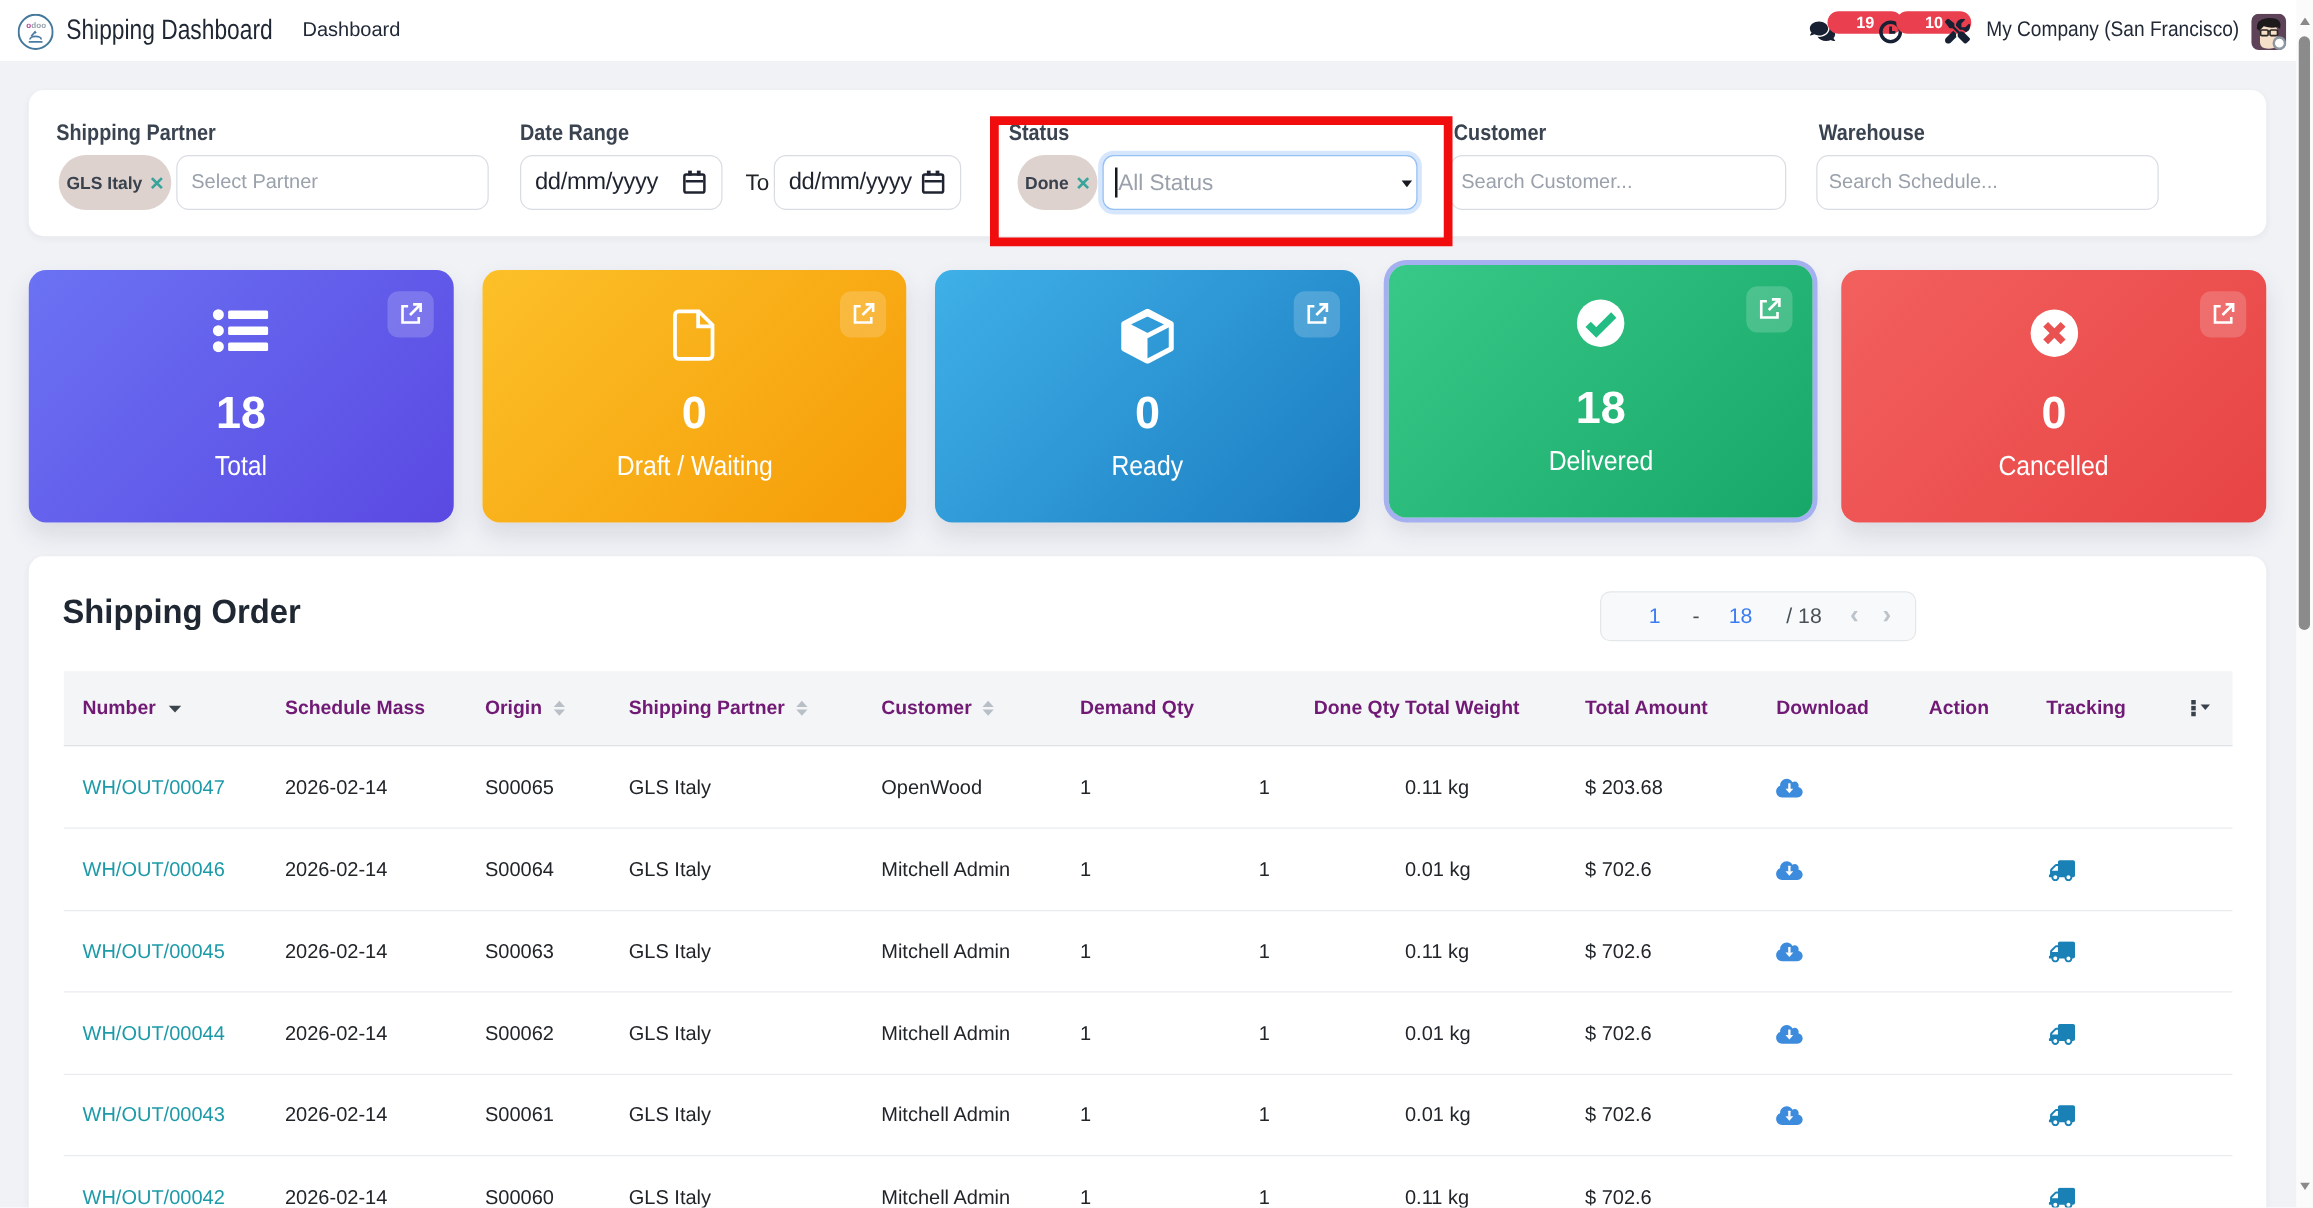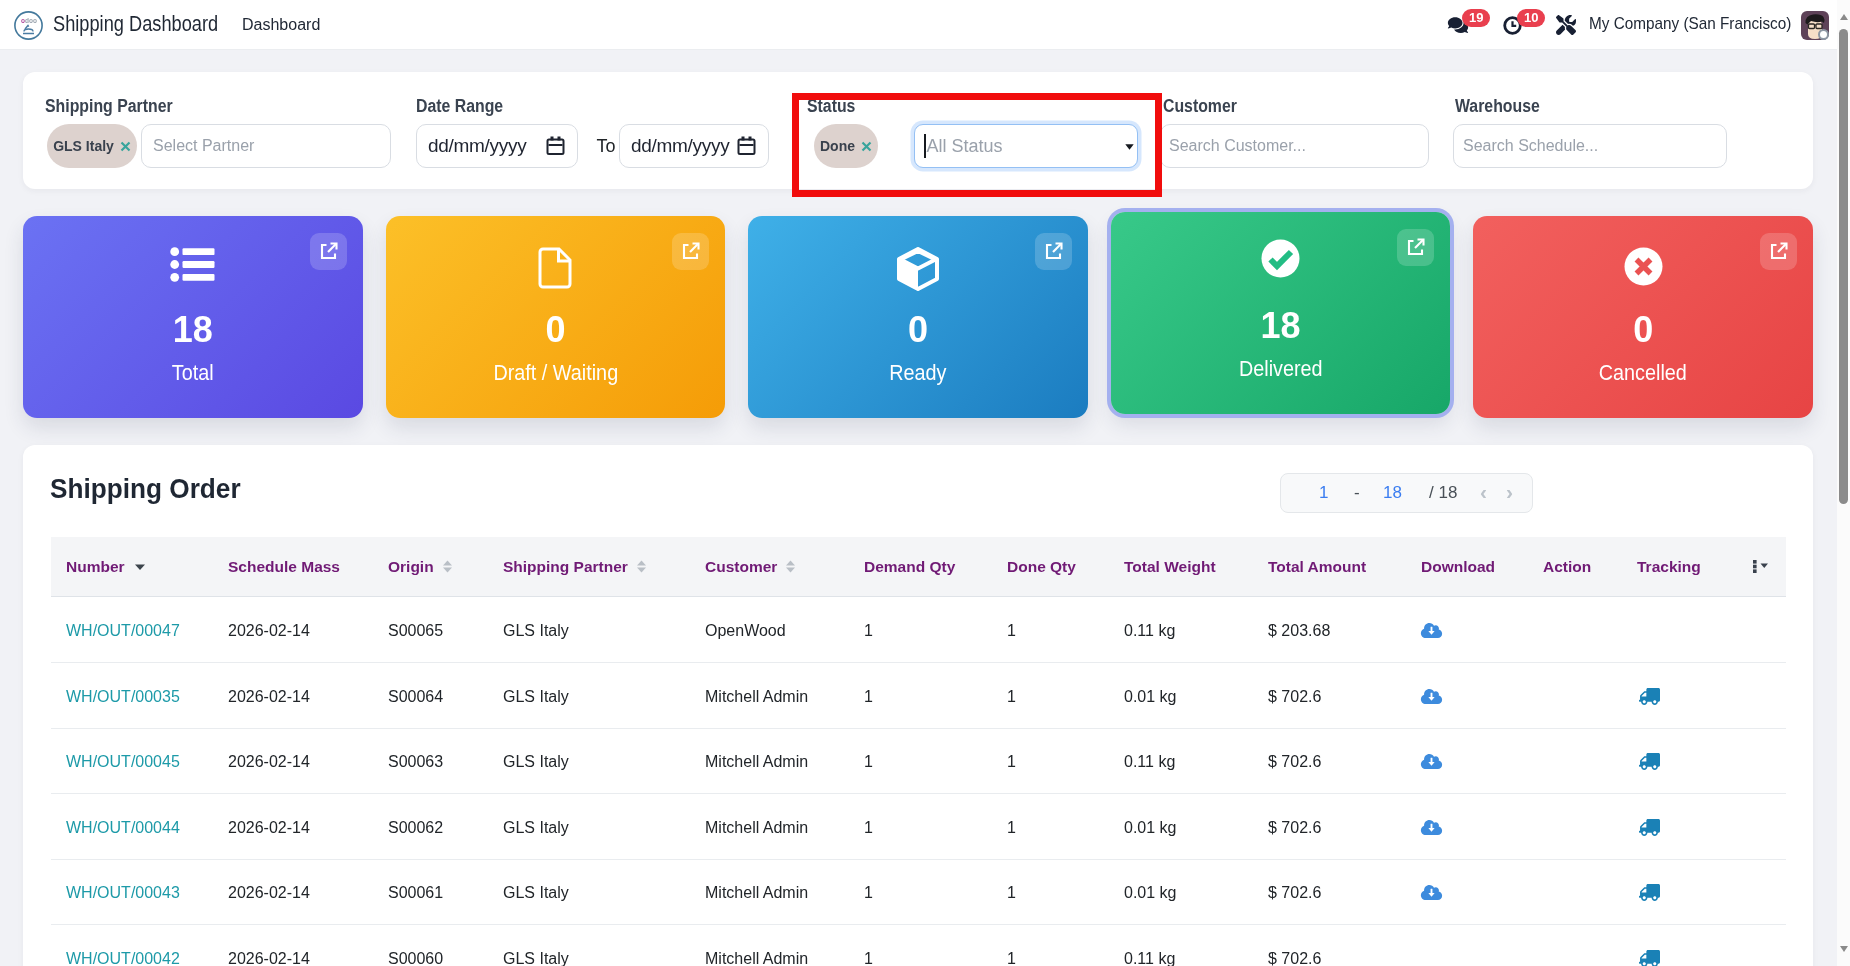--- a/index.html
+++ b/index.html
@@ -6,21 +6,21 @@
   html,body { width:1850px; height:966px; overflow:hidden; }
   body { font-family:"Liberation Sans", sans-serif; background:#f1f2f6; position:relative; }
   #page { position:absolute; left:0; top:0; width:1850px; height:966px; }
 
   
   .navbar { position:absolute; left:0; top:0; width:1850px; height:50px; background:#fff; border-bottom:1px solid #ebedf0; }
   .brand { position:absolute; left:53px; top:11px; font-size:22.5px; font-weight:500; color:#1f2733; transform:scaleX(.81); transform-origin:0 0; white-space:nowrap; }
   .logo { position:absolute; left:14px; top:11px; width:29px; height:29px; }
   .menu-dash { position:absolute; left:242px; top:16px; font-size:16px; color:#212936; font-weight:500; }
   .nav-ico { position:absolute; top:16px; }
-  .badge { position:absolute; background:#e93f4e; color:#fff; font-size:13px; font-weight:700; border-radius:10px; padding:1px 7px 2px; line-height:15px; }
+  .badge { position:absolute; background:#e93f4e; color:#fff; font-size:13px; font-weight:700; border-radius:10px; padding:1px 23px 2px; line-height:15px; }
   .company { position:absolute; left:1589px; top:14px; font-size:17px; color:#212936; transform:scaleX(.9); transform-origin:0 0; white-space:nowrap; }
   .avatar { position:absolute; left:1801px; top:11px; width:28px; height:29px; }
 
   
   .filter-card { position:absolute; left:23px; top:72px; width:1790px; height:117px; background:#fff; border-radius:12px; box-shadow:0 2px 6px rgba(30,40,60,.05); }
   .flabel { position:absolute; top:24px; font-size:18px; font-weight:700; color:#3a4350; white-space:nowrap; transform:scaleX(.88); transform-origin:0 0; }
   .fctrl { position:absolute; top:52px; height:44px; }
   .pill { position:absolute; display:inline-flex; align-items:center; justify-content:center; background:#ddd2ce; border-radius:22px; height:44px; font-size:14px; font-weight:700; color:#39414d; white-space:nowrap; }
   .pill .xx { margin-left:6px; }
   .finput { position:absolute; border:1px solid #d9dde3; border-radius:10px; height:44px; background:#fff; font-size:16px; color:#9aa1ab; display:flex; align-items:center; padding:0 11px; }
@@ -115,21 +115,21 @@
           <rect x="1.5" y="3.5" width="16" height="14.5" rx="1.5" fill="none" stroke="#1f2430" stroke-width="2"></rect>
           <rect x="4.5" y="0.5" width="3" height="4" fill="#1f2430"></rect>
           <rect x="11.5" y="0.5" width="3" height="4" fill="#1f2430"></rect>
           <rect x="2.5" y="8" width="14" height="2" fill="#1f2430"></rect>
         </svg></div>
 
     <div class="flabel" style="left:784px;">Status</div>
     <span class="pill fctrl" style="left:791px; width:64px;">Done<svg class="xx" width="11" height="11" viewBox="0 0 11 11">
           <path d="M1.5 1.5 L9.5 9.5 M9.5 1.5 L1.5 9.5" stroke="#38a49c" stroke-width="2.2" fill="none"></path>
         </svg></span>
-    <div class="fctrl finput sel" style="left:891px; width:224px;"><span class="caret-line"></span>All Status
+    <div class="fctrl finput sel" style="left:859px; width:252px;"><span class="caret-line"></span>All Status
       <svg style="position:absolute; right:3px; top:19px;" width="9" height="6" viewBox="0 0 9 6">
           <path d="M0.3 0.3 L8.7 0.3 L4.5 5.7 Z" fill="#16191f"></path>
         </svg>
     </div>
 
     <div class="flabel" style="left:1140px;">Customer</div>
     <div class="fctrl finput" style="left:1137px; width:269px; padding-left:8px;">Search Customer...</div>
 
     <div class="flabel" style="left:1432px;">Warehouse</div>
     <div class="fctrl finput" style="left:1430px; width:274px; padding-left:9px;">Search Schedule...</div>
@@ -262,21 +262,21 @@
           </span></div>
       <div class="cell hcell" style="left:654px;">Customer <span class="sorts">
             <svg width="11" height="6" viewBox="0 0 11 6">
               <path d="M1 5.5 L5.5 0.5 L10 5.5 Z" fill="#b9bfc6"></path>
             </svg>
             <svg width="11" height="6" viewBox="0 0 11 6">
               <path d="M1 0.5 L5.5 5.5 L10 0.5 Z" fill="#b9bfc6"></path>
             </svg>
           </span></div>
       <div class="cell hcell" style="left:813px;">Demand Qty</div>
-      <div class="cell hcell" style="left:956px;">Done Qty</div>
+      <div class="cell hcell" style="left:1000px;">Done Qty</div>
       <div class="cell hcell" style="left:1073px;">Total Weight</div>
       <div class="cell hcell" style="left:1217px;">Total Amount</div>
       <div class="cell hcell" style="left:1370px;">Download</div>
       <div class="cell hcell" style="left:1492px;">Action</div>
       <div class="cell hcell" style="left:1586px;">Tracking</div>
       <div class="cell hcell" style="left:1699px;">
           <svg width="20" height="15" viewBox="0 0 20 15">
             <rect x="3" y="1" width="3.6" height="3.6" fill="#39414d"></rect>
             <rect x="3" y="5.7" width="3.6" height="3.6" fill="#39414d"></rect>
             <rect x="3" y="10.4" width="3.6" height="3.6" fill="#39414d"></rect>
@@ -298,21 +298,21 @@
           <svg class="cloud-b" width="23" height="17" viewBox="0 0 640 512">
             <path fill="#3d8bdd" d="M537.6 226.6c4.1-10.7 6.4-22.4 6.4-34.6 0-53-43-96-96-96-19.7 0-38.1 6-53.3 16.2C367 64.2 315.3 32 256 32c-88.4 0-160 71.6-160 160 0 2.7.1 5.4.2 8.1C40.2 219.8 0 273.2 0 336c0 79.5 64.5 144 144 144h368c70.7 0 128-57.3 128-128 0-61.9-44-113.6-102.4-125.4z"></path>
             <g fill="#fff">
               <rect x="292" y="140" width="56" height="140" rx="10"></rect>
               <path d="M320 382 L226 272 L414 272 Z"></path>
             </g>
           </svg>
         </div>
     </div>
     <div class="trow" style="top:218px;">
-      <div class="cell link" style="left:15px;">WH/OUT/00035</div>
+      <div class="cell link" style="left:15px;">WH/OUT/00046</div>
       <div class="cell" style="left:177px;">2026-02-14</div>
       <div class="cell" style="left:337px;">S00064</div>
       <div class="cell" style="left:452px;">GLS Italy</div>
       <div class="cell" style="left:654px;">Mitchell Admin</div>
       <div class="cell" style="left:813px;">1</div>
       <div class="cell" style="left:956px;">1</div>
       <div class="cell" style="left:1073px;">0.01 kg</div>
       <div class="cell" style="left:1217px;">$ 702.6</div>
       <div class="cell" style="left:1369px;">
           <svg class="cloud-b" width="23" height="17" viewBox="0 0 640 512">

